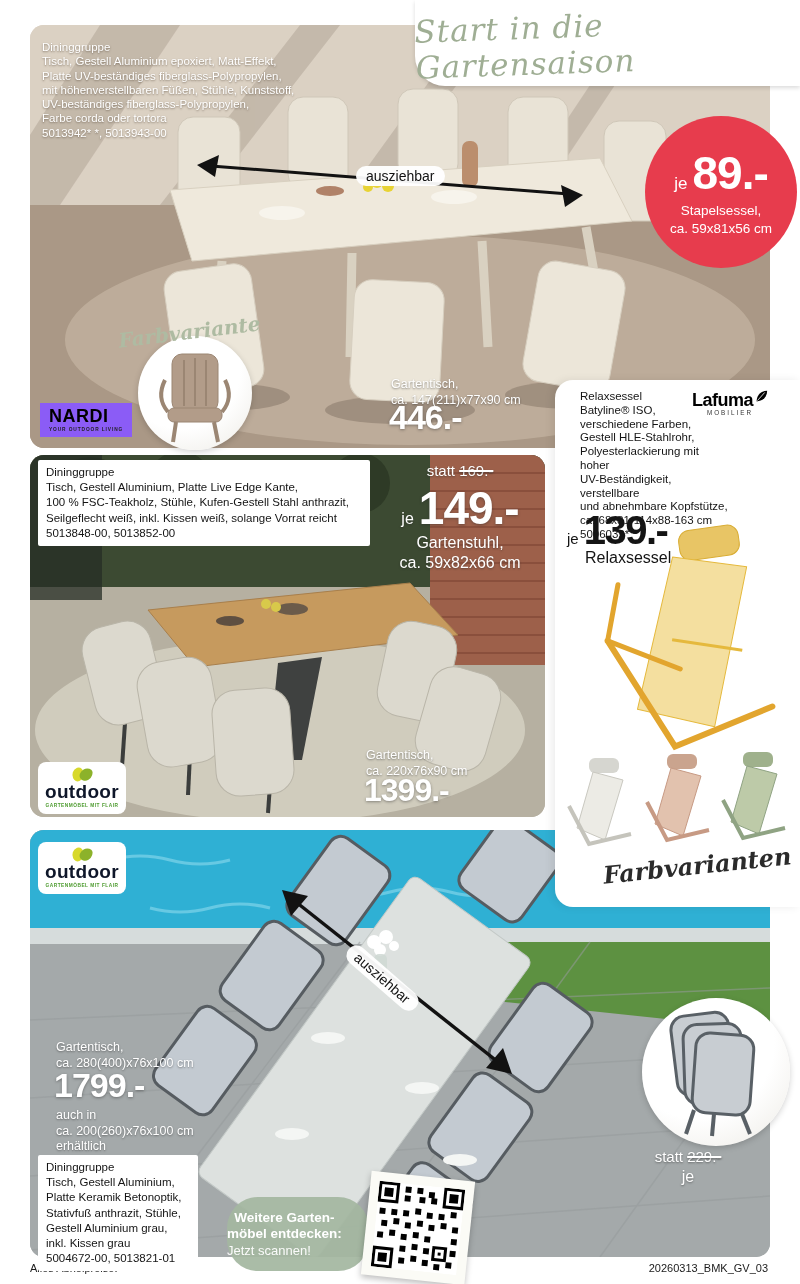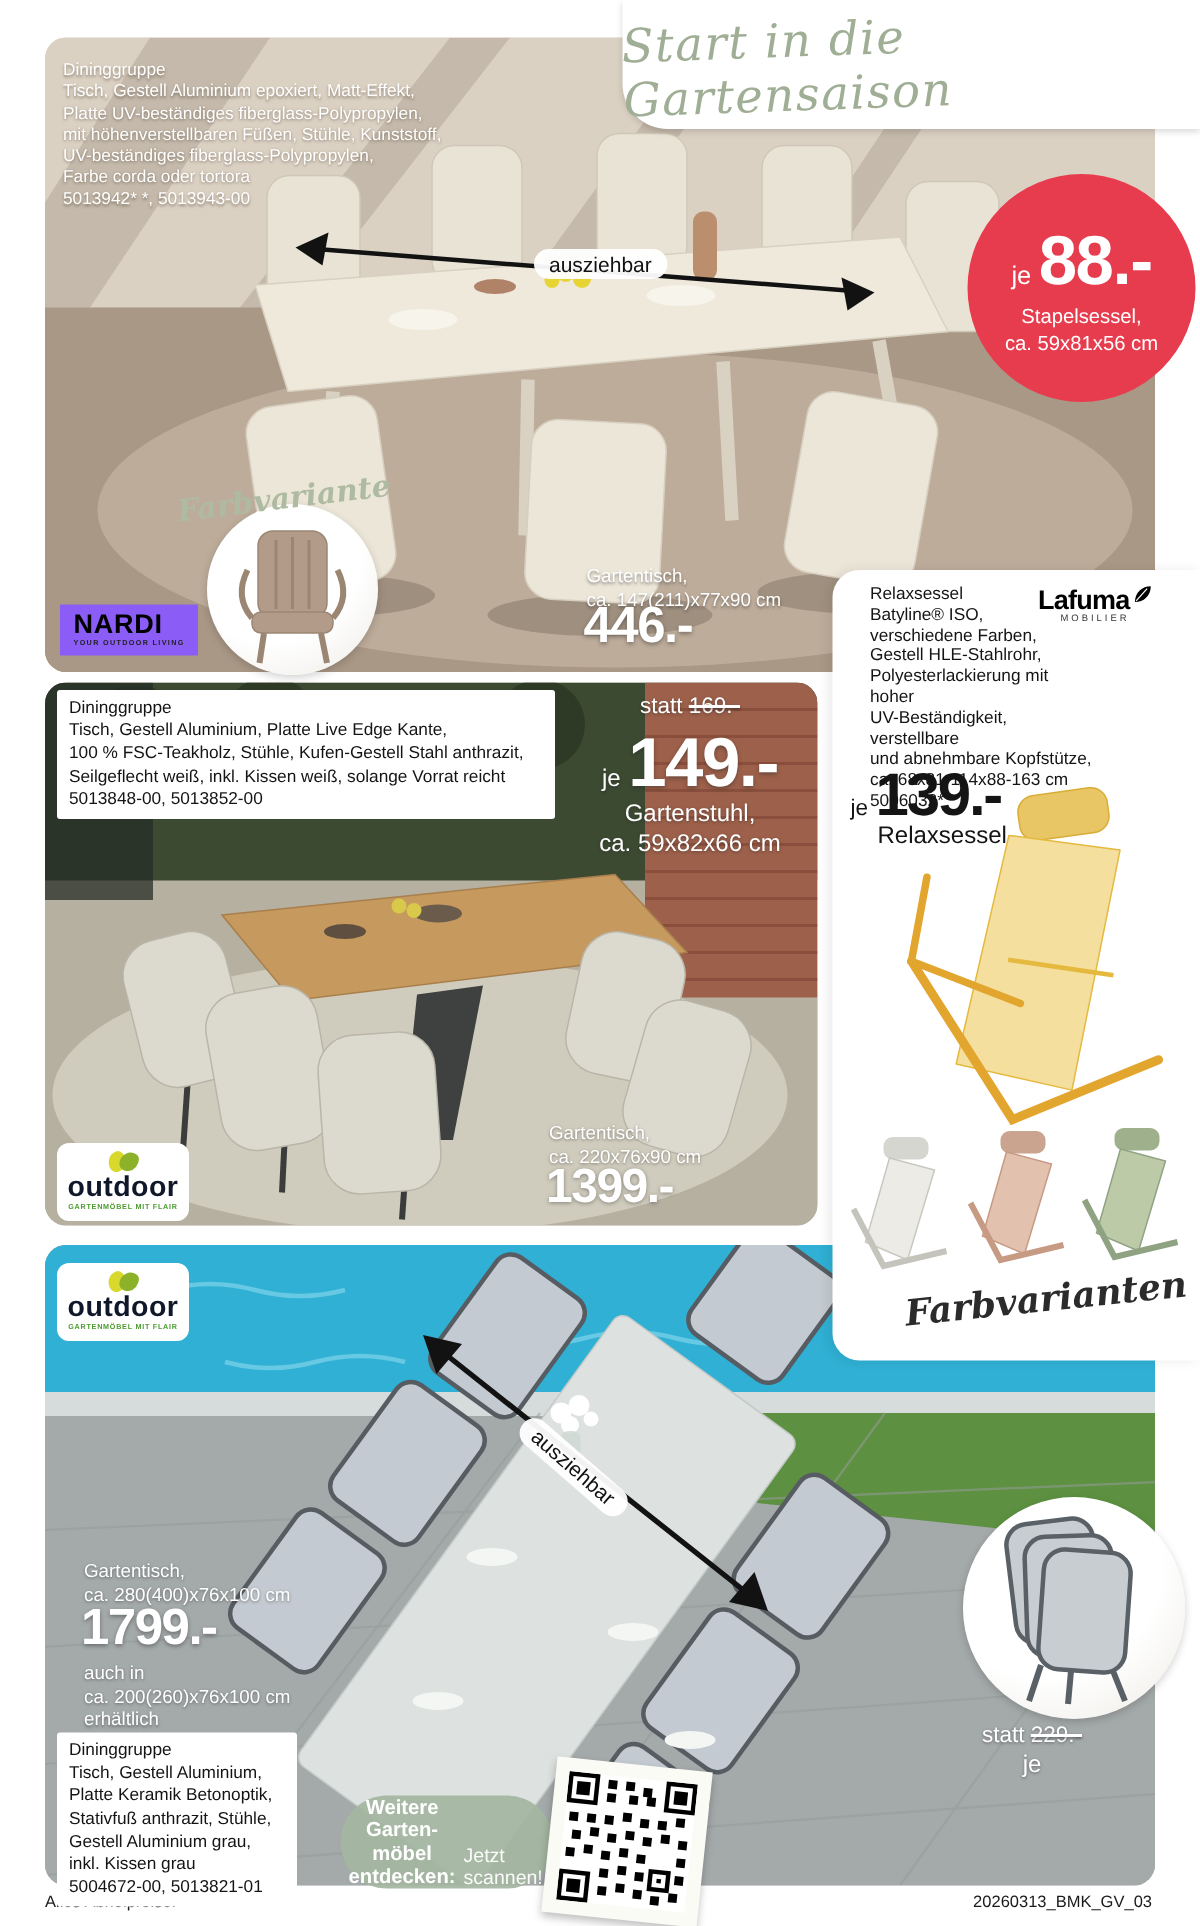--- a/index.html
+++ b/index.html
@@ -49,22 +49,22 @@
   .bfly i{position:absolute;width:12px;height:13px;border-radius:65% 35% 60% 40%}
   .bfly .w1{left:1px;background:#d8d92c;transform:rotate(-24deg)}
   .bfly .w2{left:9px;background:#8cb22a;transform:rotate(18deg)}
   .nardi{position:absolute;left:40px;top:403px;background:#8b5cf6;padding:4px 9px 5px;z-index:4}
   .nardi .name{font-size:18px;font-weight:800;letter-spacing:.5px;color:#000;line-height:1}
   .nardi .sub{font-size:4.8px;font-weight:600;letter-spacing:.9px;color:#222;margin-top:2px}
   .inset-circle{position:absolute;border-radius:50%;background:radial-gradient(circle at 38% 30%,#ffffff 55%,#eceae4);z-index:3;box-shadow:0 2px 6px rgba(0,0,0,.18)}
   .variant-script-1{position:absolute;left:118px;top:320px;font-size:20px;color:#aebba2;
         transform:rotate(-7deg);z-index:4;font-weight:600}
   .center{text-align:center}
-  .cta-pill{position:absolute;left:227px;top:1197px;width:142px;height:62px;background:rgba(164,183,160,.93);
-        border-radius:31px;z-index:4;display:flex;flex-direction:row;align-items:flex-end;justify-content:center;color:#fff}
+  .cta-pill{position:absolute;left:227px;top:1197px;width:142px;height:74px;background:rgba(164,183,160,.93);
+        border-radius:31px;z-index:4;display:flex;flex-direction:column;align-items:flex-start;justify-content:center;color:#fff}
   .cta-pill .b{font-size:13.5px;font-weight:700;line-height:1.15;text-align:center}
   .cta-pill .l{font-size:13px;opacity:.95;margin-top:1px}
   .qr-card{position:absolute;left:366px;top:1176px;width:104px;height:104px;background:#fbfbf6;z-index:5;
         transform:rotate(6deg);box-shadow:0 3px 6px rgba(0,0,0,.25);display:flex;align-items:center;justify-content:center}
   .footer{position:absolute;left:0;right:0;top:1260px;height:24px;z-index:2;font-size:11px;color:#1a1a1a}
   .footer .fl{position:absolute;left:30px;top:2px}
   .footer .fr{position:absolute;right:32px;top:2px}
 </style>
 </head>
 <body>
@@ -159,21 +159,21 @@
 ca. 147(211)x77x90 cm</div>
   <div class="ov price-lg" style="left:389px;top:398px">446.-</div>
 
   <div class="banner">
     <div class="banner-title script">Start in die Gartensaison</div>
   </div>
 
   <div class="badge">
     <div class="price-row">
       <span class="je">je</span>
-      <span class="big">88.-</span>
+      <span class="big">89.-</span>
     </div>
     <div class="sub pre">Stapelsessel,
 ca. 59x81x56 cm</div>
   </div>
 
   <div class="photo" style="left:30px;top:455px;width:515px;height:362px;background:#b6b0a1">
     <svg viewBox="0 0 515 362">
       <rect width="515" height="362" fill="#b6b0a1"></rect>
       <rect width="515" height="132" fill="#3c4a32"></rect>
       <g fill="#2e3a26">

